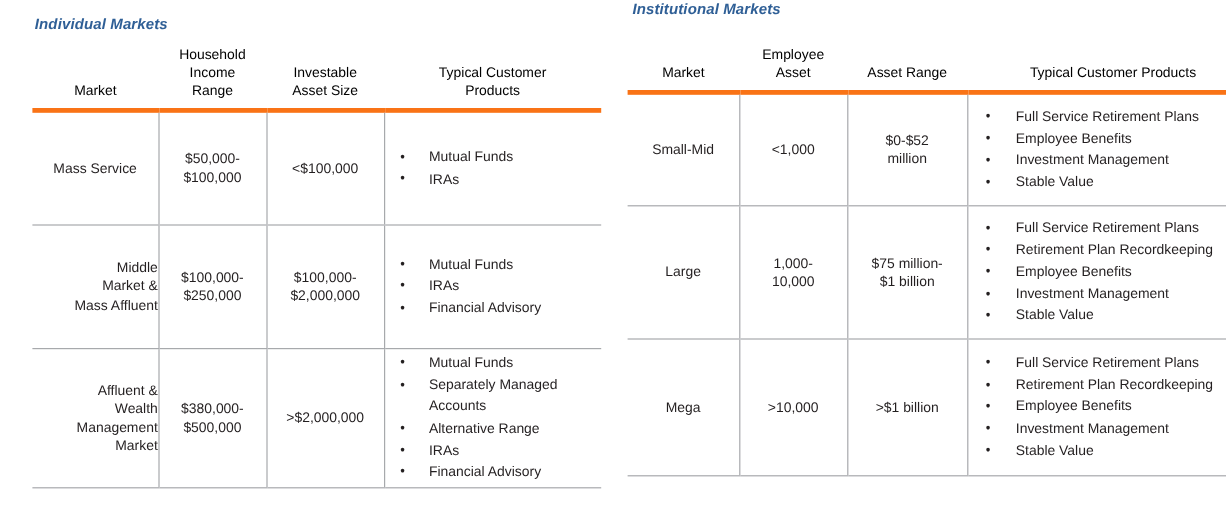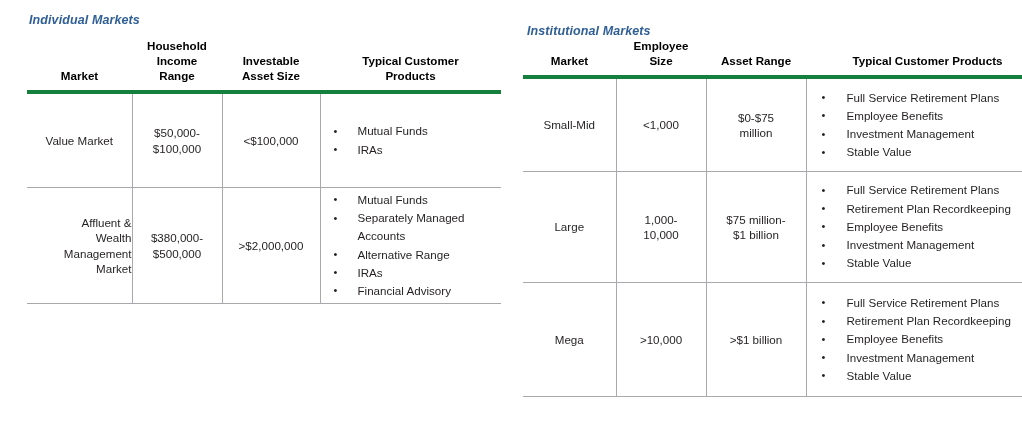--- a/index.html
+++ b/index.html
@@ -32,48 +32,48 @@
 
   .panel-title {
     font-size: 12.5px;
     font-weight: bold;
     font-style: italic;
     color: #2f5f96;
     letter-spacing: 0.1px;
     white-space: nowrap;
   }
   .panel-left .panel-title  { position: absolute; left: 2px;  top: 13px; }
-  .panel-right .panel-title { position: absolute; left: 4px;  top: 24px; }
+  .panel-right .panel-title { position: absolute; left: 4px;  top: 1px; }
 
   
   table.mk {
     position: absolute;
     top: 38px;
     border-collapse: collapse;
     table-layout: fixed;
   }
   .panel-left table.mk  { left: 0px;  width: 474px; }
   .panel-right table.mk { left: 0px;  width: 526px; }
 
   table.mk th, table.mk td {
     padding: 0;
     vertical-align: middle;
     font-size: 11.6px;
     line-height: 15.5px;
   }
 
   
   table.mk thead th {
-    font-weight: bold;
+    font-weight: normal;
     font-size: 11.6px;
     line-height: 15px;
     vertical-align: bottom;
     text-align: center;
     padding-bottom: 7px;
-    border-bottom: 4px solid #15803d;
+    border-bottom: 4px solid #f97316;
     color: #000000;
   }
   table.mk thead th.h-mkt-l { padding-bottom: 7px; }
 
   
   table.mk tbody td {
     border-bottom: 1.6px solid #a7a9ac;
     border-left: 1.6px solid #a7a9ac;
     color: #231f20;
   }
@@ -144,28 +144,44 @@
 Income
 Range</th>
           <th class="nowrapish">Investable
 Asset Size</th>
           <th class="nowrapish">Typical Customer
 Products</th>
         </tr>
       </thead>
       <tbody>
         <tr class="r1">
-          <td class="first c-center cell-pad-r nowrapish">Value Market</td>
+          <td class="first c-center cell-pad-r nowrapish">Mass Service</td>
           <td class="c-center cell-pad-c nowrapish">$50,000-
 $100,000</td>
           <td class="c-center cell-pad-c nowrapish">&lt;$100,000</td>
           <td class="cell-products">
             <ul class="prod">
                 <li>Mutual Funds</li>
                 <li>IRAs</li>
+              </ul>
+          </td>
+        </tr>
+        <tr class="r2">
+          <td class="first c-right cell-pad-r nowrapish">Middle
+Market &amp;
+Mass Affluent</td>
+          <td class="c-center cell-pad-c nowrapish">$100,000-
+$250,000</td>
+          <td class="c-center cell-pad-c nowrapish">$100,000-
+$2,000,000</td>
+          <td class="cell-products">
+            <ul class="prod">
+                <li>Mutual Funds</li>
+                <li>IRAs</li>
+                <li>Financial Advisory</li>
               </ul>
           </td>
         </tr>
         <tr class="r3">
           <td class="first c-right cell-pad-r nowrapish">Affluent &amp;
 Wealth
 Management
 Market</td>
           <td class="c-center cell-pad-c nowrapish">$380,000-
 $500,000</td>
@@ -191,30 +207,30 @@
       <colgroup>
         <col style="width:93px">
         <col style="width:90px">
         <col style="width:100px">
         <col style="width:243px">
       </colgroup>
       <thead>
         <tr>
           <th>Market</th>
           <th class="nowrapish">Employee
-Size</th>
+Asset</th>
           <th>Asset Range</th>
           <th>Typical Customer Products</th>
         </tr>
       </thead>
       <tbody>
         <tr class="r1">
           <td class="first c-center cell-pad-c nowrapish">Small-Mid</td>
           <td class="c-center cell-pad-c nowrapish">&lt;1,000</td>
-          <td class="c-center cell-pad-c nowrapish">$0-$75
+          <td class="c-center cell-pad-c nowrapish">$0-$52
 million</td>
           <td class="cell-products">
             <ul class="prod">
                 <li>Full Service Retirement Plans</li>
                 <li>Employee Benefits</li>
                 <li>Investment Management</li>
                 <li>Stable Value</li>
               </ul>
           </td>
         </tr>

